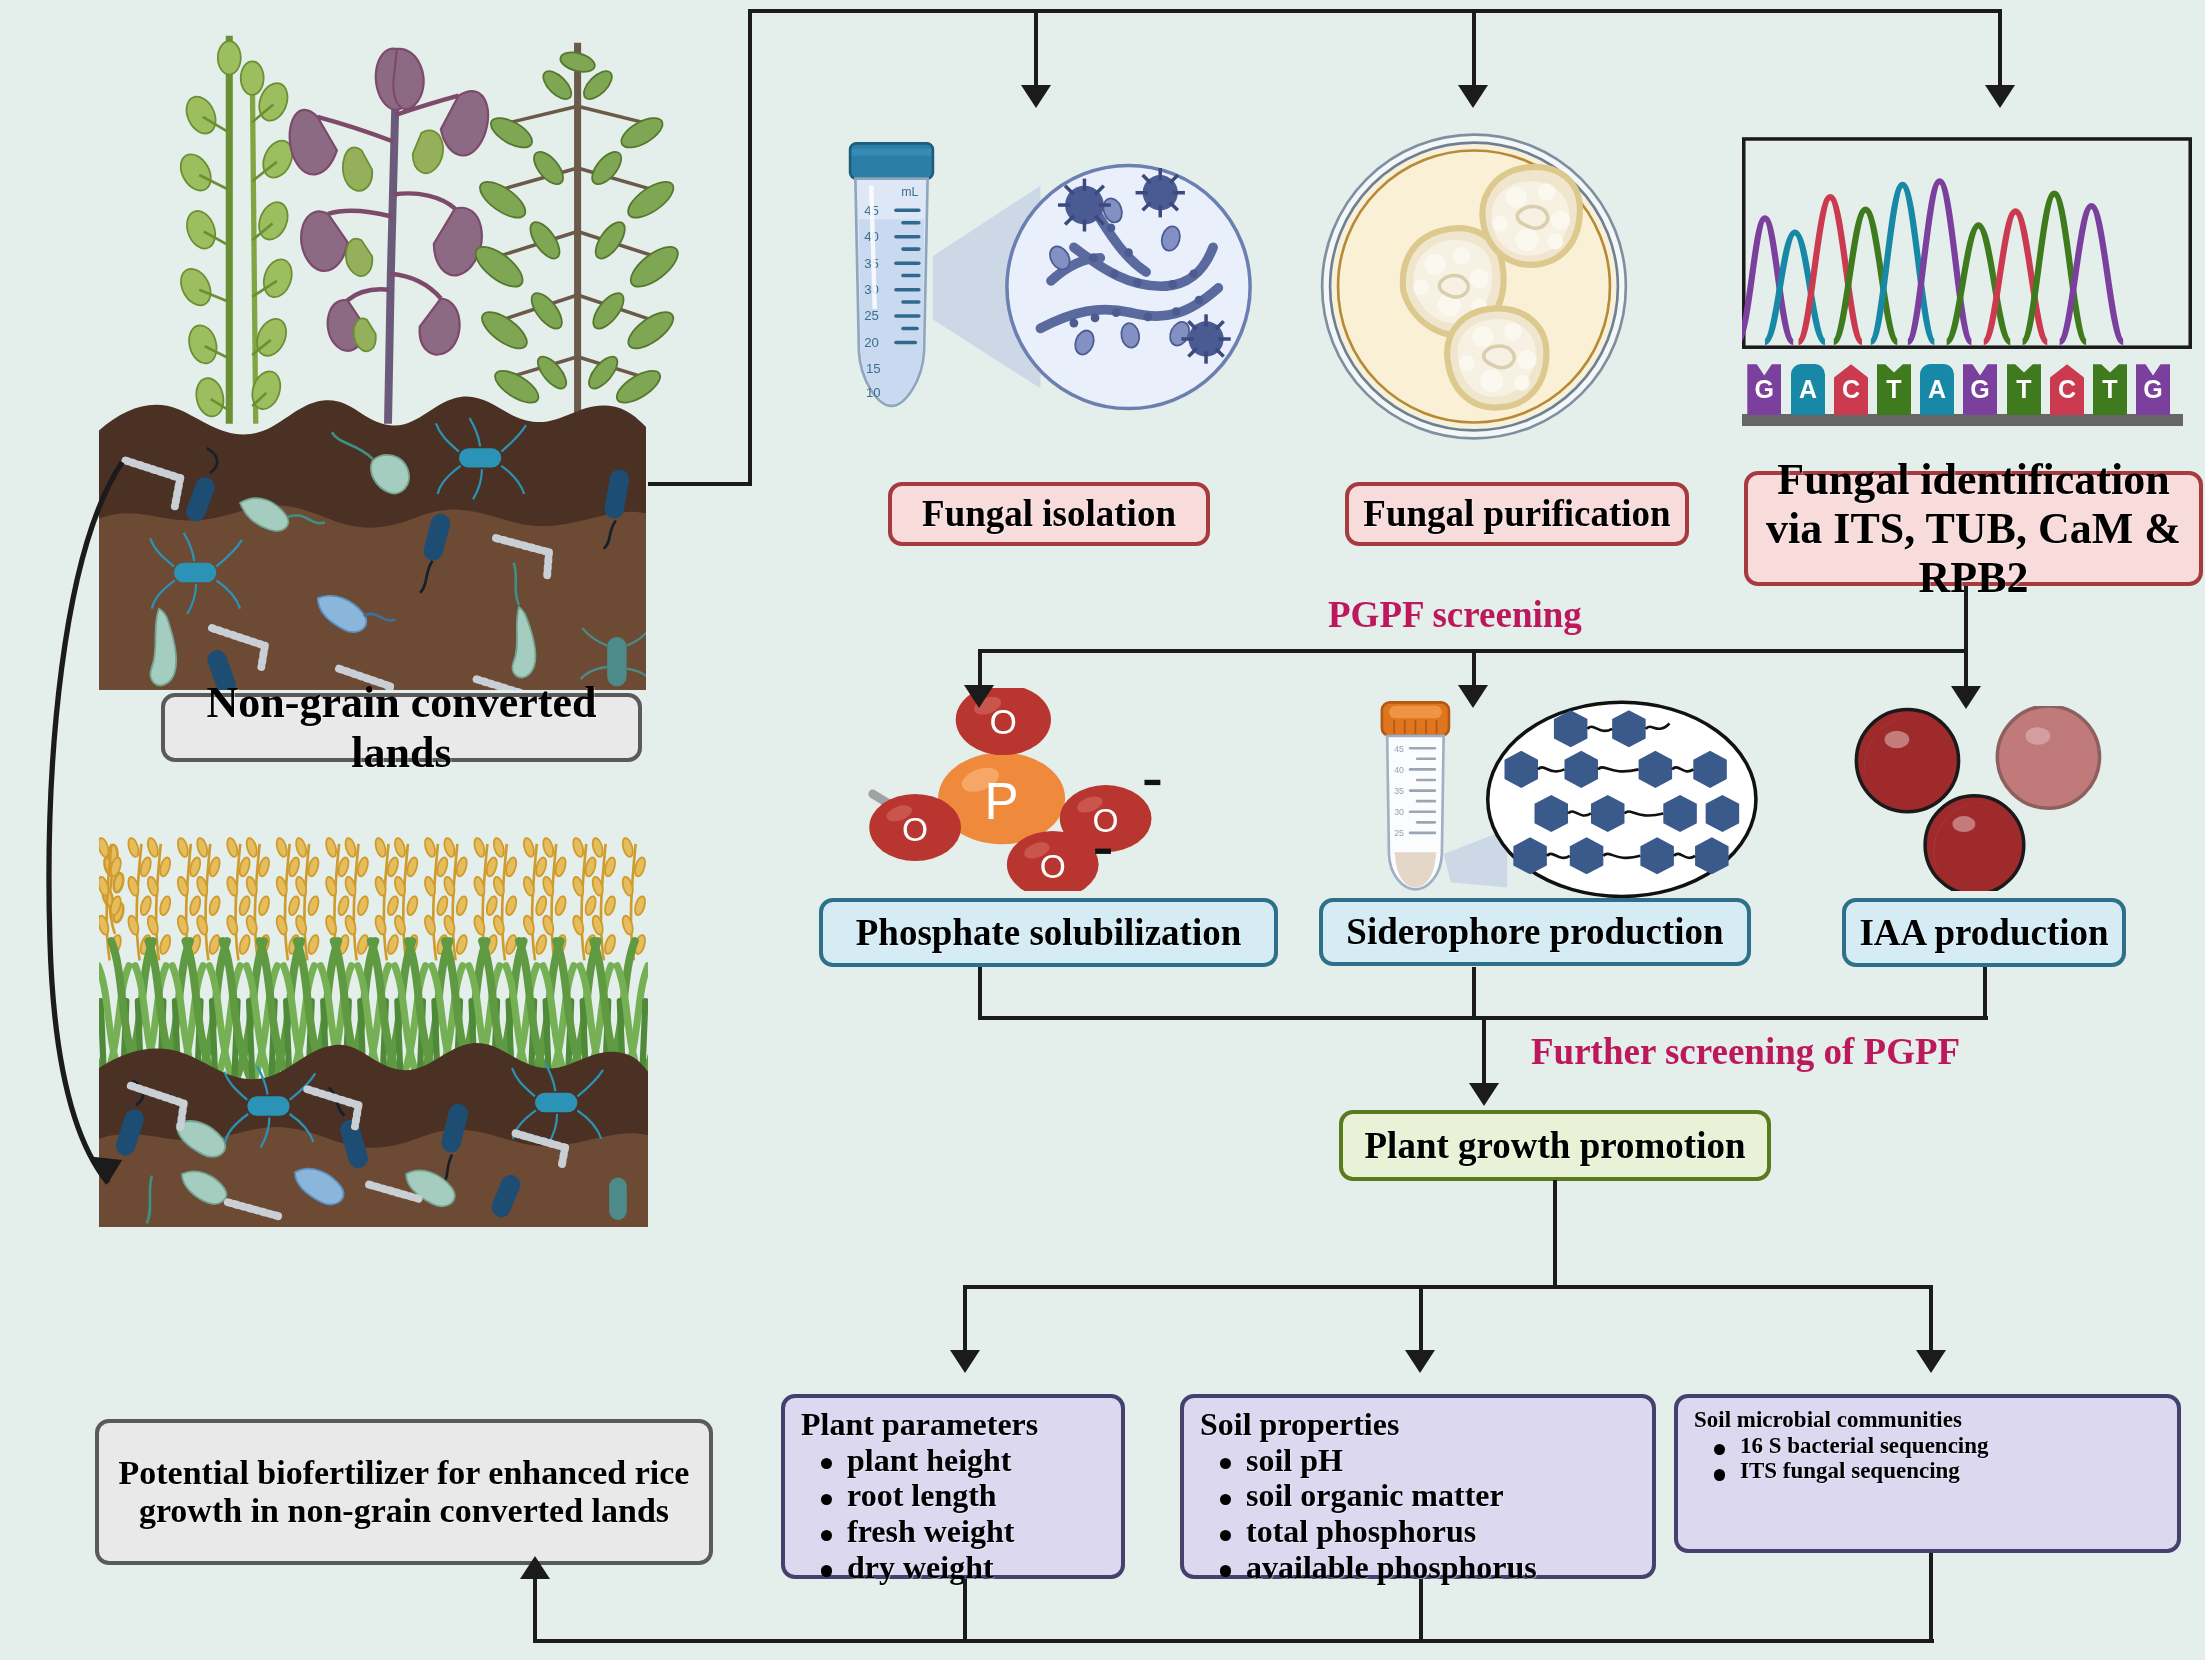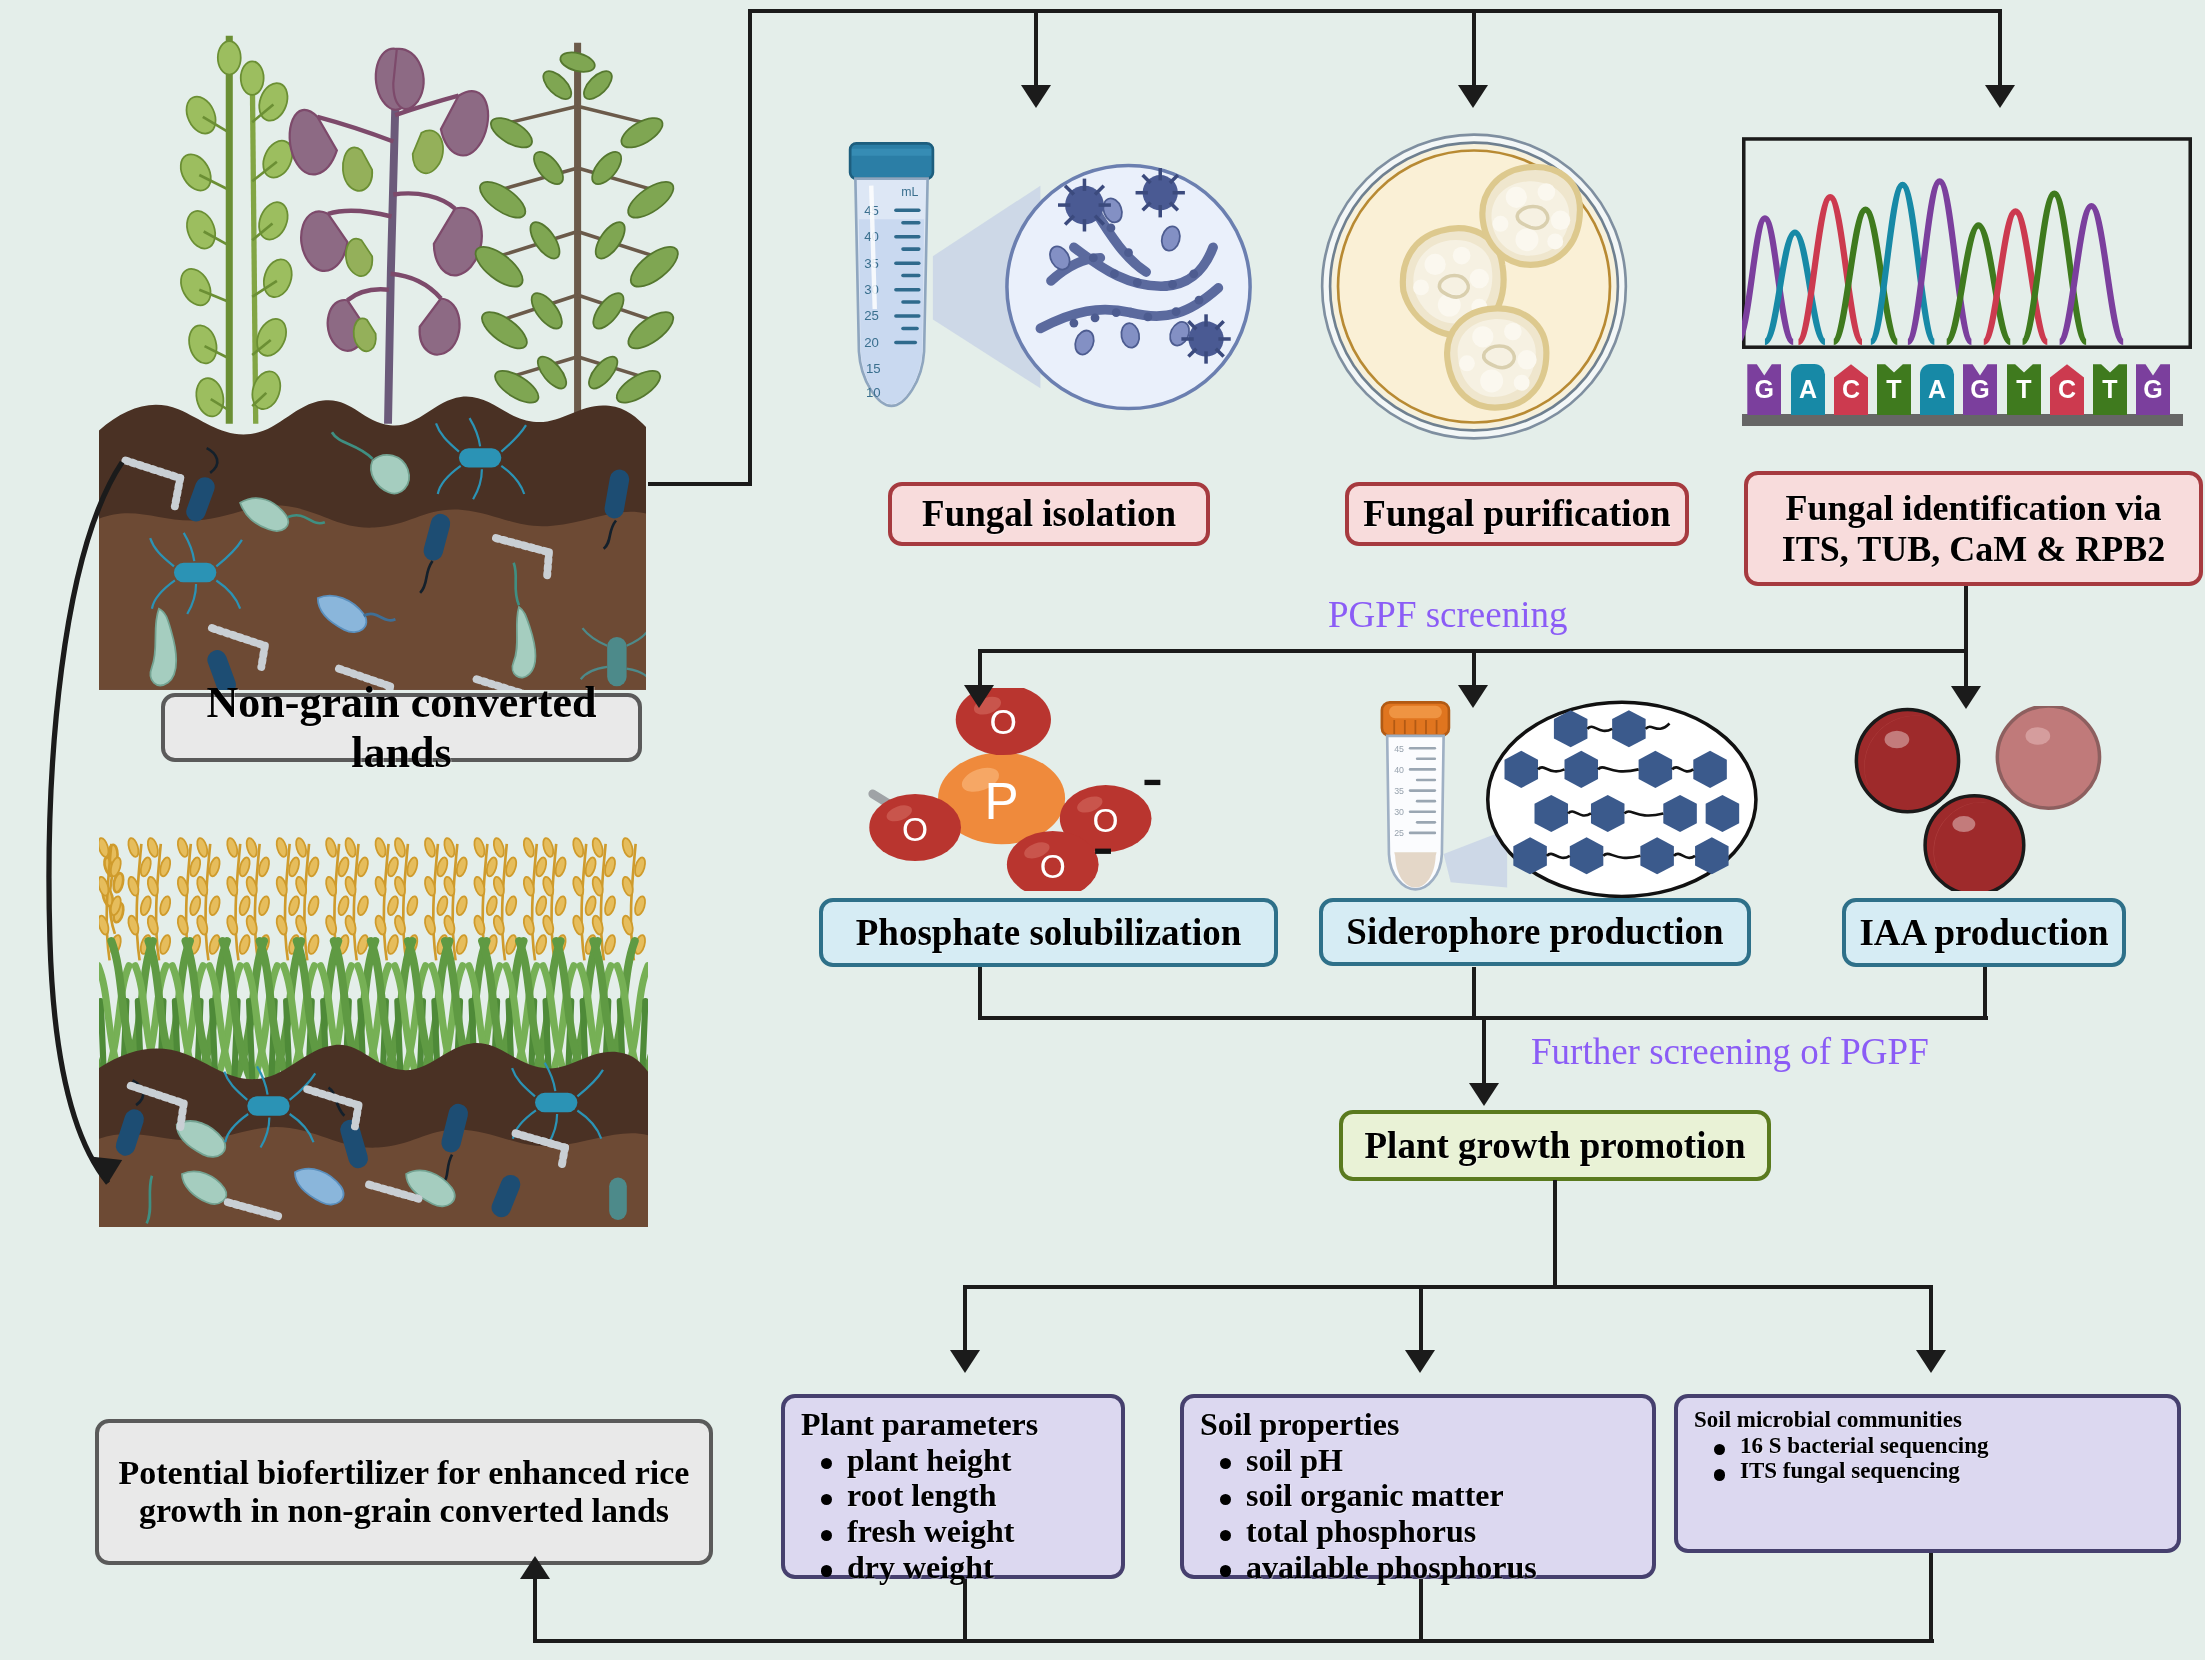--- a/index.html
+++ b/index.html
@@ -32,21 +32,21 @@
   .lbl-purple{background:#dcd8f0; border:4.4px solid #46406e;
     display:block;text-align:left;padding:8.8px 14px 8.8px 16px;}
   .lbl-purple .hdr{font-weight:bold;}
   .lbl-purple ul{margin:0;padding-left:46px;list-style:none;}
   .lbl-purple li{position:relative;font-weight:bold;}
   .lbl-purple li:before{
     content:"";position:absolute;left:-26.5px;top:.48em;
     width:11.5px;height:11.5px;border-radius:50%;background:#000;
   }
 
-  .flowtext{position:absolute;font-weight:normal;color:#8b5cf6;white-space:nowrap;}
+  .flowtext{position:absolute;font-weight:bold;color:#be185d;white-space:nowrap;}
 
   
   .ln{position:absolute;background:#1b1b1b;}
   .hln{height:4.4px;}
   .vln{width:4.4px;}
   .arrow-d{position:absolute;width:0;height:0;
     border-left:15px solid transparent;border-right:15px solid transparent;
     border-top:23px solid #1b1b1b;}
   .arrow-u{position:absolute;width:0;height:0;
     border-left:15px solid transparent;border-right:15px solid transparent;
@@ -856,21 +856,21 @@
           <div class="base" style="left: 178px; top: 5.3px; width: 34px; height: 51px; font-size: 25px; background: rgb(23, 137, 166); border-radius: 10.6px 10.6px 0px 0px;">A</div>
           <div class="base" style="left: 221px; top: 5.3px; width: 34px; height: 51px; font-size: 25px; background: rgb(123, 63, 157); clip-path: polygon(0px 0px, 28% 0px, 50% 22%, 72% 0px, 100% 0px, 100% 100%, 0px 100%);">G</div>
           <div class="base" style="left: 265px; top: 5.3px; width: 34px; height: 51px; font-size: 25px; background: rgb(63, 122, 30); clip-path: polygon(0px 0px, 24% 0px, 50% 16%, 76% 0px, 100% 0px, 100% 100%, 0px 100%);">T</div>
           <div class="base" style="left: 308px; top: 5.3px; width: 34px; height: 51px; font-size: 25px; background: rgb(204, 58, 79); clip-path: polygon(50% 0px, 100% 26%, 100% 100%, 0px 100%, 0px 26%);">C</div>
           <div class="base" style="left: 351px; top: 5.3px; width: 34px; height: 51px; font-size: 25px; background: rgb(63, 122, 30); clip-path: polygon(0px 0px, 24% 0px, 50% 16%, 76% 0px, 100% 0px, 100% 100%, 0px 100%);">T</div>
           <div class="base" style="left: 394px; top: 5.3px; width: 34px; height: 51px; font-size: 25px; background: rgb(123, 63, 157); clip-path: polygon(0px 0px, 28% 0px, 50% 22%, 72% 0px, 100% 0px, 100% 100%, 0px 100%);">G</div>
         </div>
     </div>
   </div>
 
-  <div class="lbl lbl-pink" style="left:1736px;top:471px;width:459px;height:115px;font-size:36px;padding:0 8.8px">Fungal identification via ITS, TUB, CaM &amp; RPB2</div>
+  <div class="lbl lbl-pink" style="left:1736px;top:471px;width:459px;height:115px;font-size:44px;padding:0 8.8px">Fungal identification via ITS, TUB, CaM &amp; RPB2</div>
 
   <svg class="abs" style="left:834px;top:688px;width:344px;height:203px" viewBox="0 0 390 230">
     <g stroke="#9fa3a6" stroke-width="10" stroke-linecap="round">
       <line x1="185" y1="112" x2="178" y2="44"></line>
       <line x1="205" y1="112" x2="198" y2="44"></line>
       <line x1="168" y1="128" x2="108" y2="152"></line>
       <line x1="96" y1="152" x2="44" y2="120"></line>
       <line x1="228" y1="128" x2="292" y2="142"></line>
       <line x1="206" y1="142" x2="232" y2="186"></line>
     </g>

